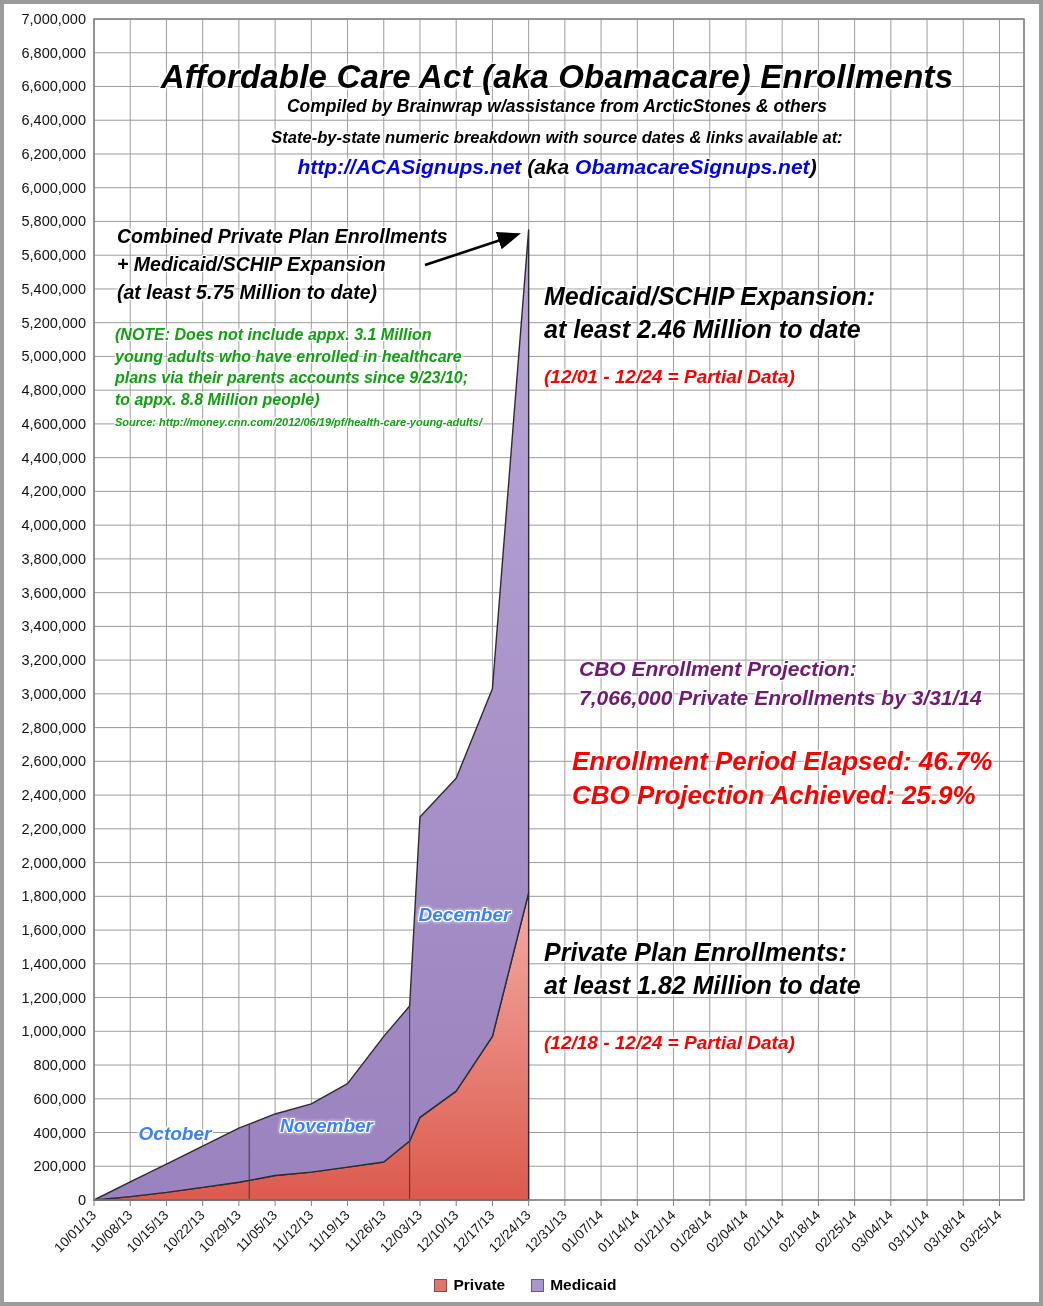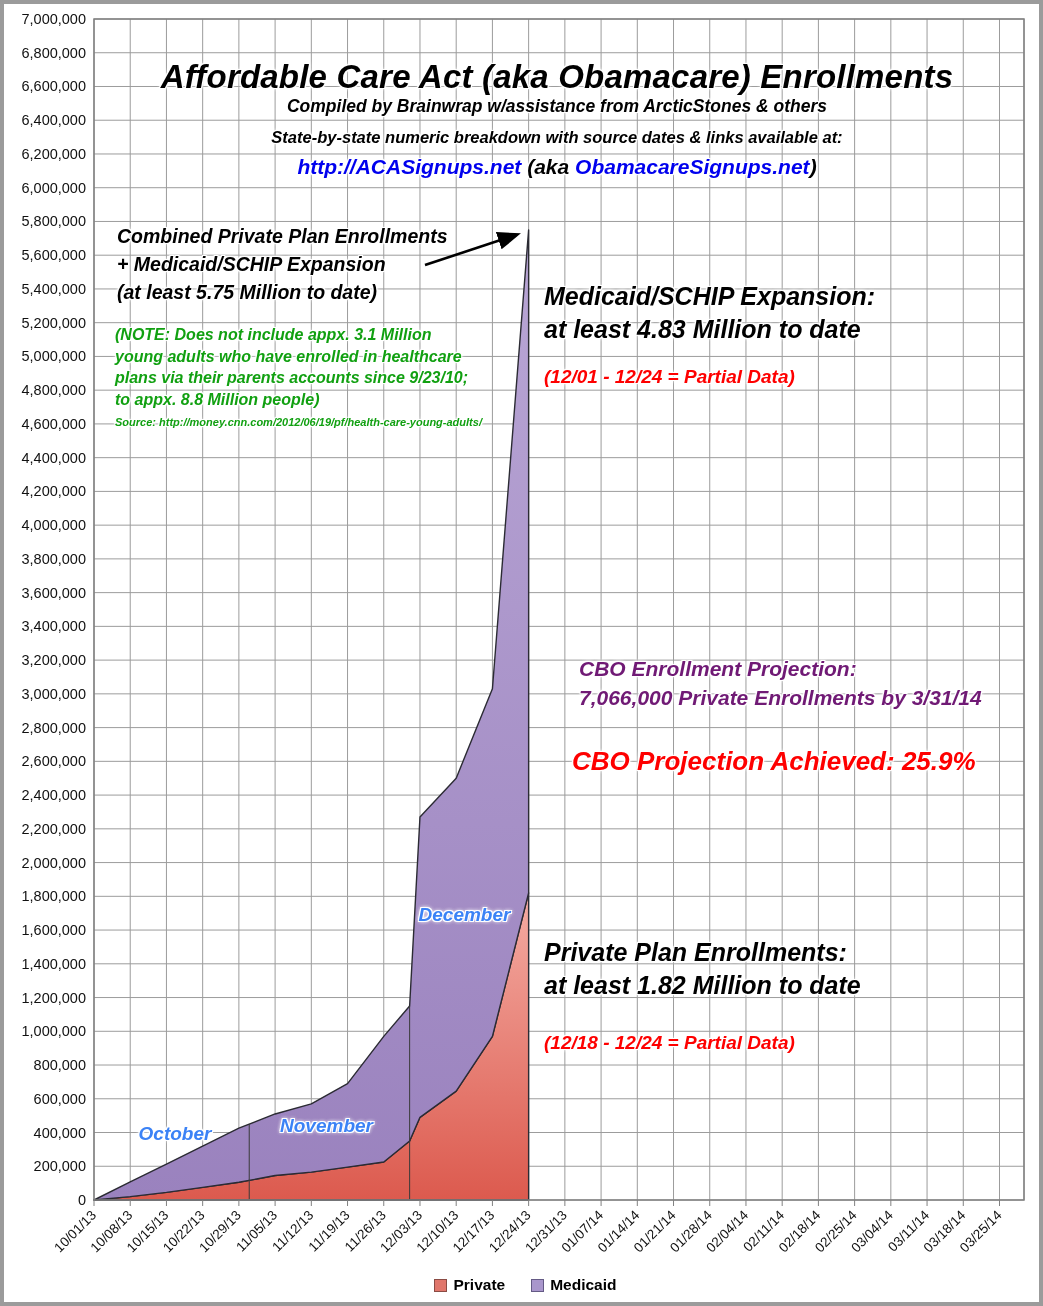--- a/index.html
+++ b/index.html
@@ -229,30 +229,31 @@
   <div class="abs bi ann-green halo">
     <div>(NOTE: Does not include appx. 3.1 Million</div>
     <div>young adults who have enrolled in healthcare</div>
     <div>plans via their parents accounts since 9/23/10;</div>
     <div>to appx. 8.8 Million people)</div>
     <div class="src">Source: http://money.cnn.com/2012/06/19/pf/health-care-young-adults/</div>
   </div>
 
   <div class="abs bi ann-medicaid halo">
     <div>Medicaid/SCHIP Expansion:</div>
-    <div>at least 4.83 Million to date</div>
+    <div>at least 2.46 Million to date</div>
     <div class="partial">(12/01 - 12/24 = Partial Data)</div>
   </div>
 
   <div class="abs bi ann-cbo halo">
     <div>CBO Enrollment Projection:</div>
     <div>7,066,000 Private Enrollments by 3/31/14</div>
   </div>
 
   <div class="abs bi ann-progress halo">
+    <div>Enrollment Period Elapsed: 46.7%</div>
     <div>CBO Projection Achieved: 25.9%</div>
   </div>
 
   <div class="abs bi ann-private halo">
     <div>Private Plan Enrollments:</div>
     <div>at least 1.82 Million to date</div>
     <div class="partial">(12/18 - 12/24 = Partial Data)</div>
   </div>
 
   <div class="abs bi month m-oct halo">October</div>

